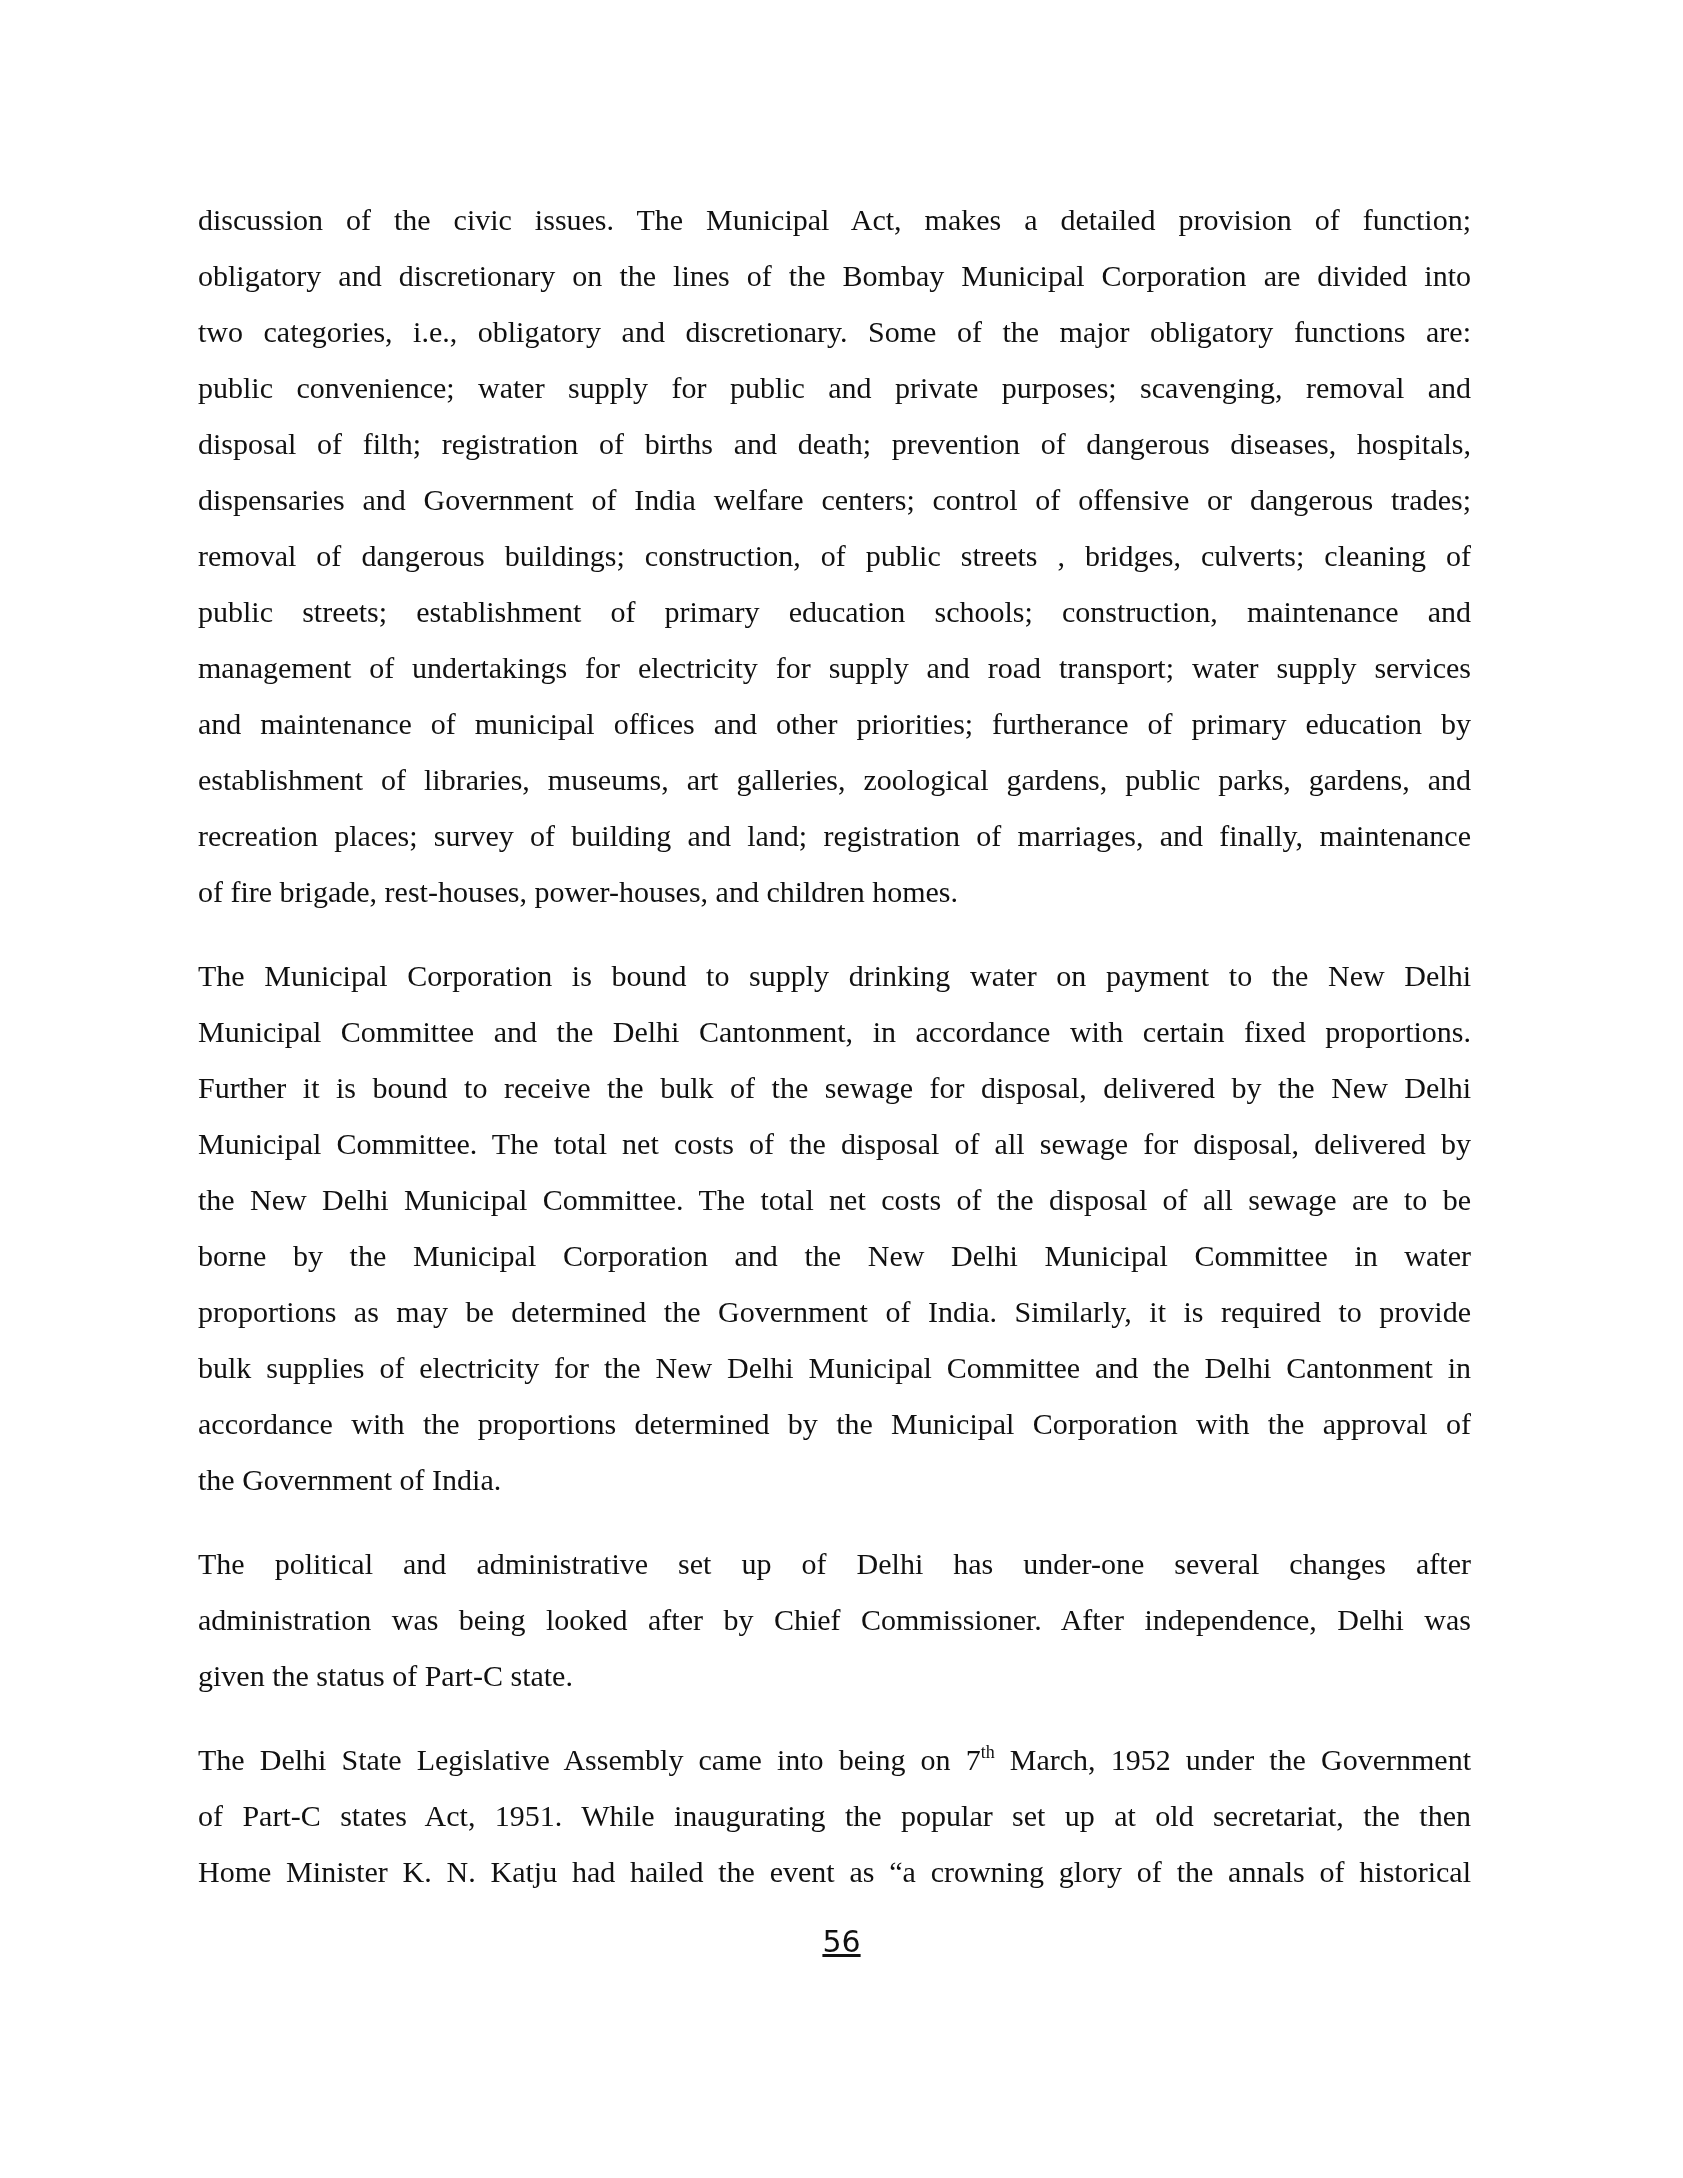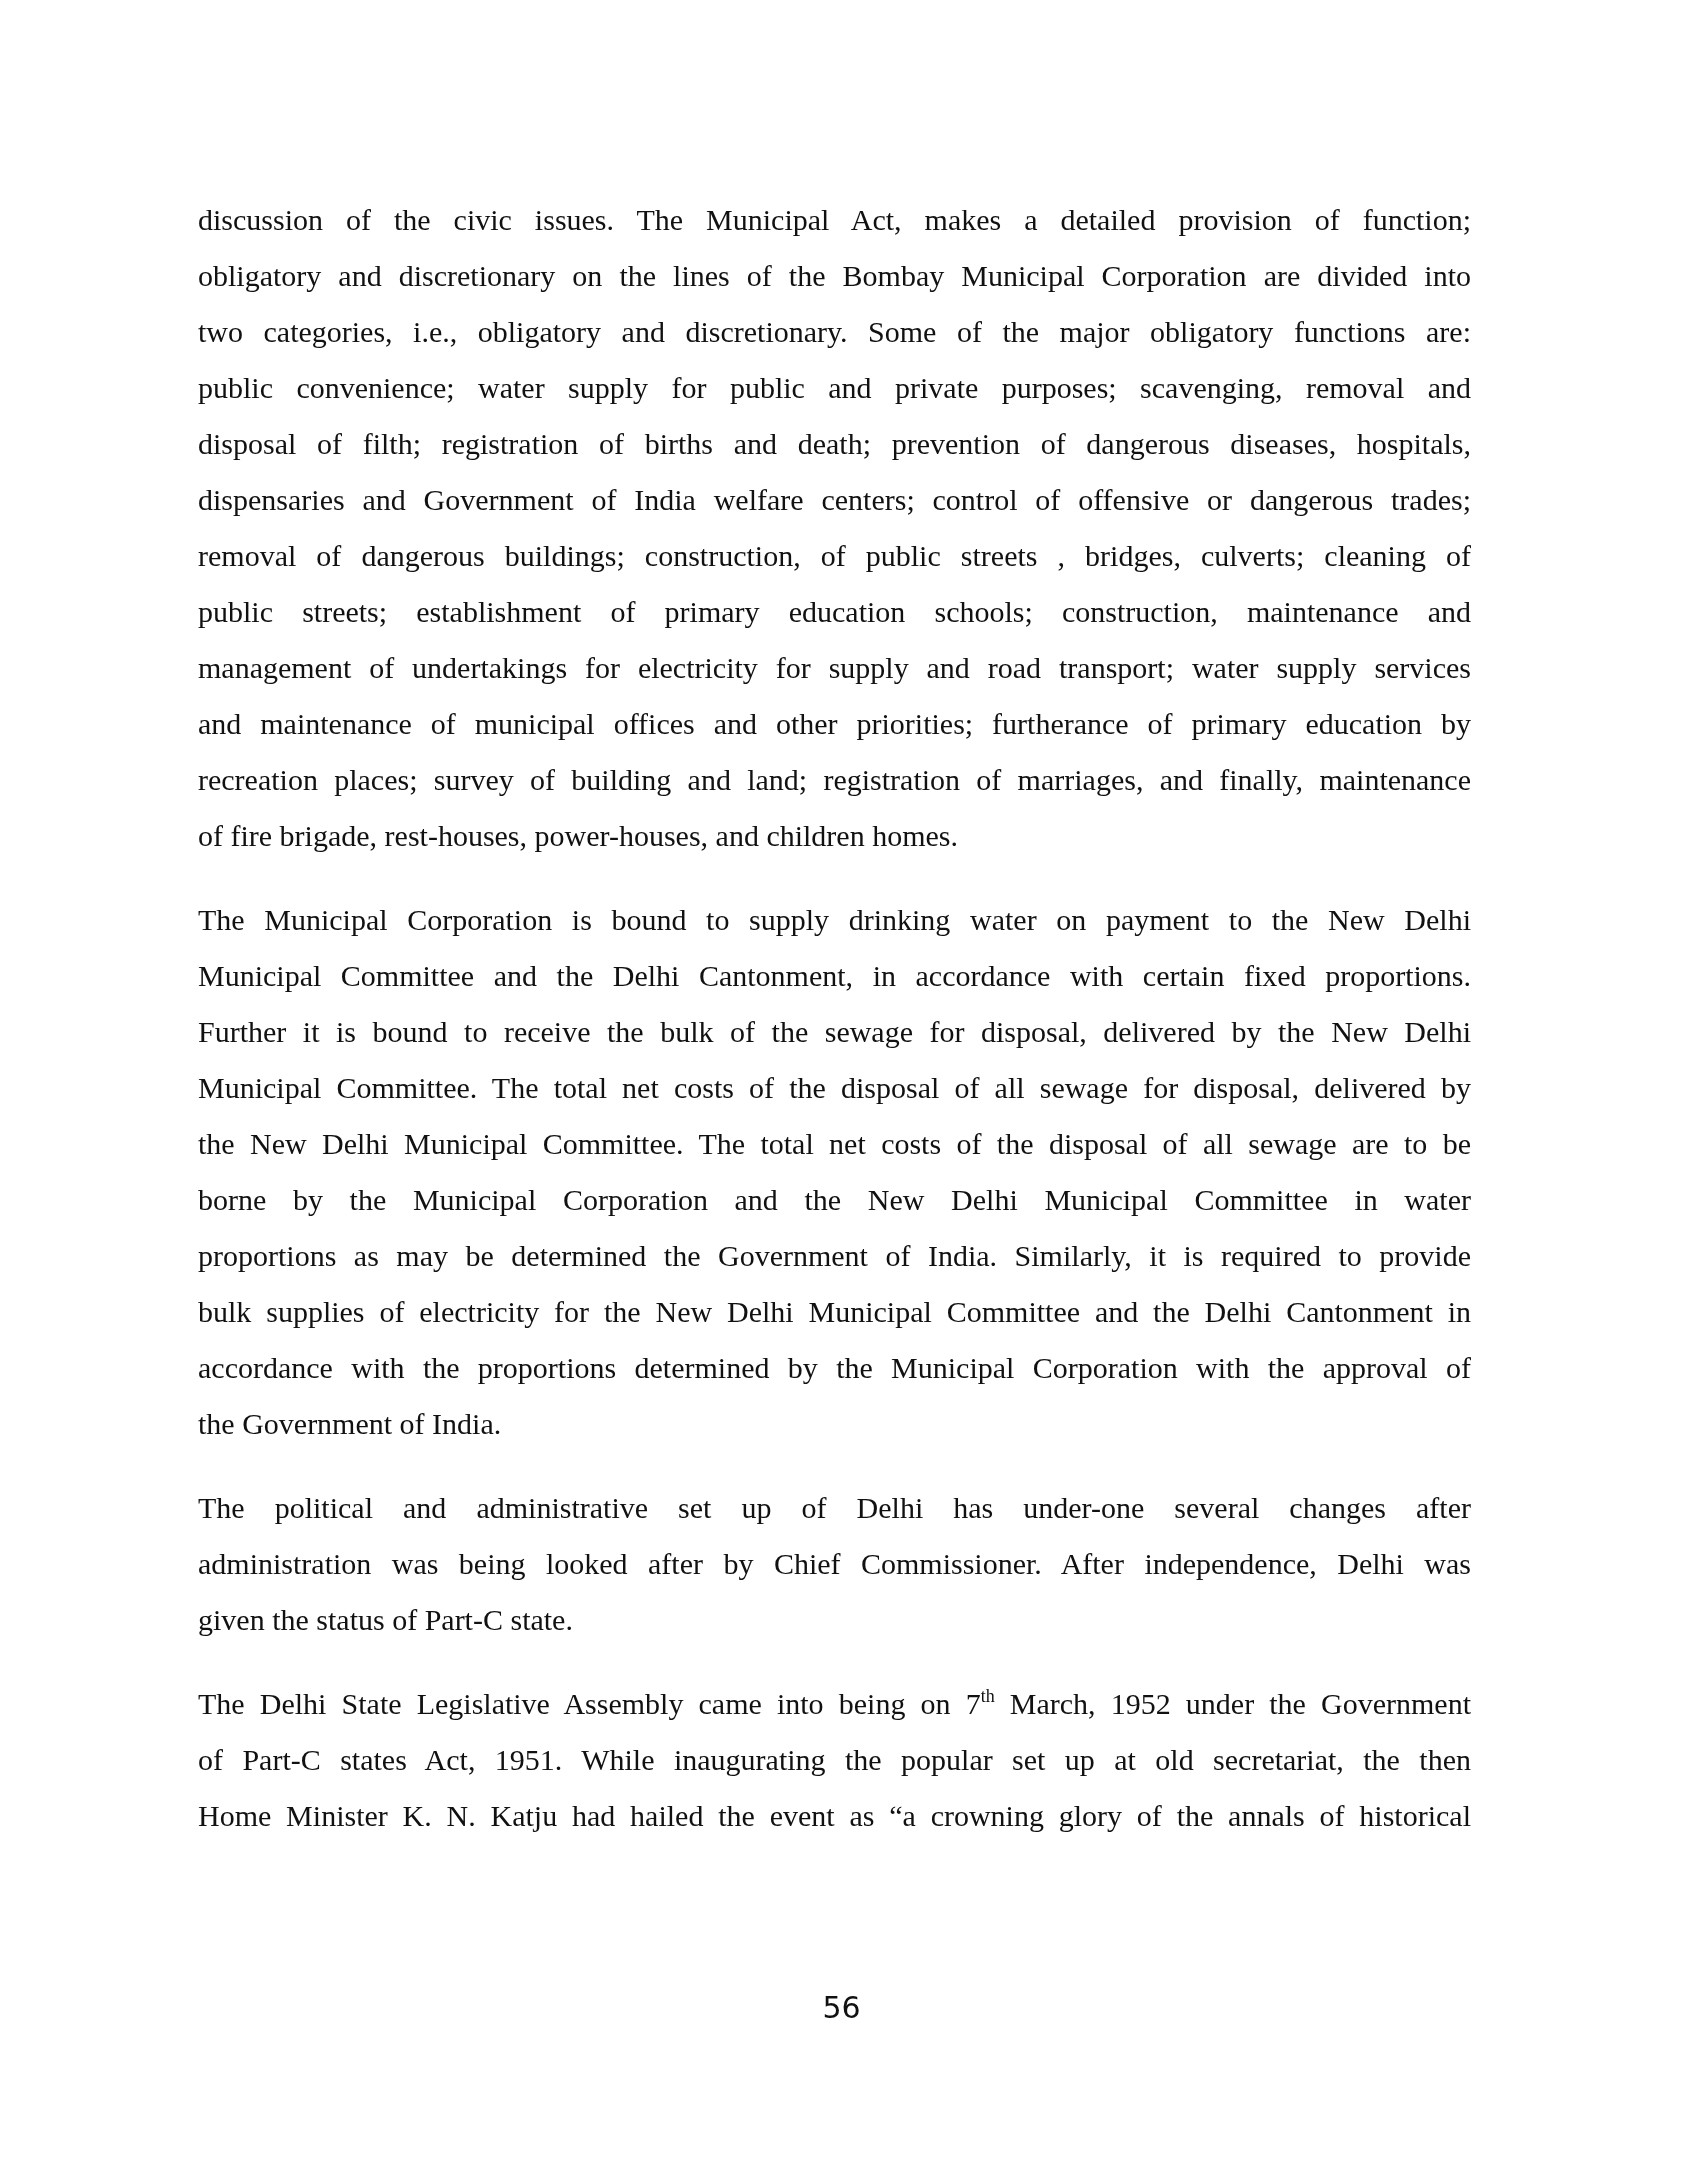--- a/index.html
+++ b/index.html
@@ -11,41 +11,42 @@
     font-size: 30px; color: #111111;
   }
   .para { margin: 0 0 28px 0; }
   .line {
     display: block; height: 56px; line-height: 56px;
     text-align: justify; text-align-last: justify; white-space: nowrap;
   }
   .line.last { text-align-last: left; }
   sup { font-size: 18px; line-height: 0; vertical-align: 12px; }
   .page-number {
-    position: absolute; left: 0; width: 1683px; top: 1990px; text-align: center;
-    font-family: "DejaVu Sans", sans-serif; font-size: 30px; color: #111111;
+    position: absolute; left: 0; width: 1683px; top: 1924px; text-align: center;
+    font-family: "DejaVu Sans", sans-serif; font-size: 30px; color: #111111; text-decoration: underline;
   }
 </style>
 </head>
 <body>
 
 <div class="page">
   <div class="body-text">
 
     <p class="para">
       <span class="line">discussion of the civic issues. The Municipal Act, makes a detailed provision of function;</span>
       <span class="line">obligatory and discretionary on the lines of the Bombay Municipal Corporation are divided into</span>
       <span class="line">two categories, i.e., obligatory and discretionary. Some of the major obligatory functions are:</span>
       <span class="line">public convenience; water supply for public and private purposes; scavenging, removal and</span>
       <span class="line">disposal of filth; registration of births and death; prevention of dangerous diseases, hospitals,</span>
       <span class="line">dispensaries and Government of India welfare centers; control of offensive or dangerous trades;</span>
       <span class="line">removal of dangerous buildings; construction, of public streets , bridges, culverts; cleaning of</span>
       <span class="line">public streets; establishment of primary education schools; construction, maintenance and</span>
       <span class="line">management of undertakings for electricity for supply and road transport; water supply services</span>
       <span class="line">and maintenance of municipal offices and other priorities; furtherance of primary education by</span>
+      <span class="line">establishment of libraries, museums, art galleries, zoological gardens, public parks, gardens, and</span>
       <span class="line">recreation places; survey of building and land; registration of marriages, and finally, maintenance</span>
       <span class="line last">of fire brigade, rest-houses, power-houses, and children homes.</span>
     </p>
 
     <p class="para">
       <span class="line">The Municipal Corporation is bound to supply drinking water on payment to the New Delhi</span>
       <span class="line">Municipal Committee and the Delhi Cantonment, in accordance with certain fixed proportions.</span>
       <span class="line">Further it is bound to receive the bulk of the sewage for disposal, delivered by the New Delhi</span>
       <span class="line">Municipal Committee. The total net costs of the disposal of all sewage for disposal, delivered by</span>
       <span class="line">the New Delhi Municipal Committee. The total net costs of the disposal of all sewage are to be</span>

